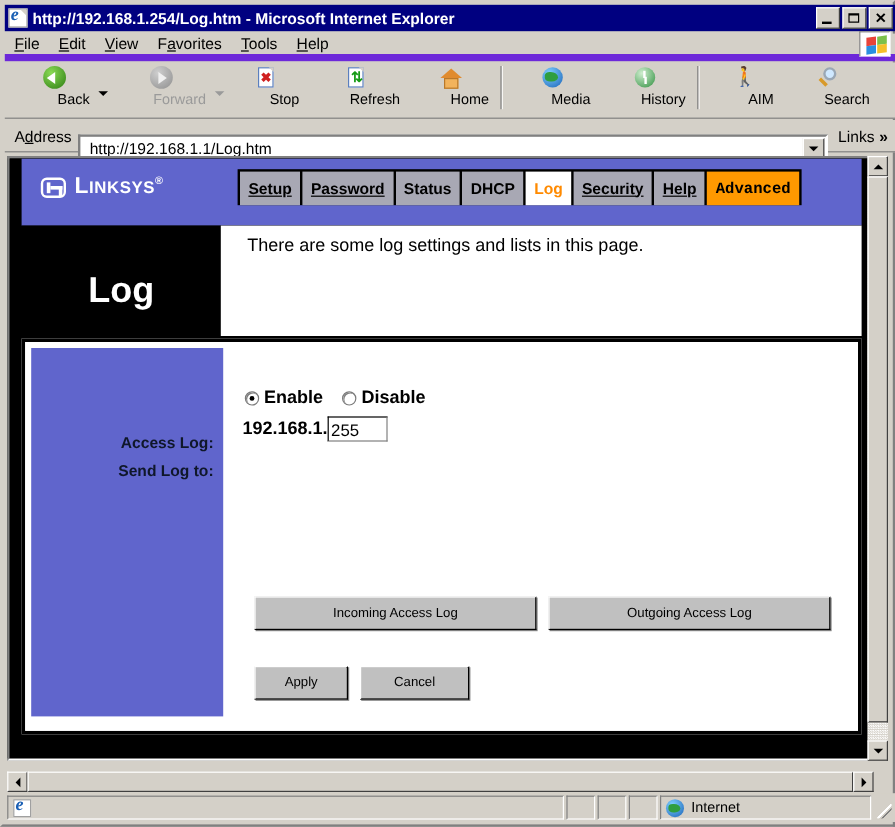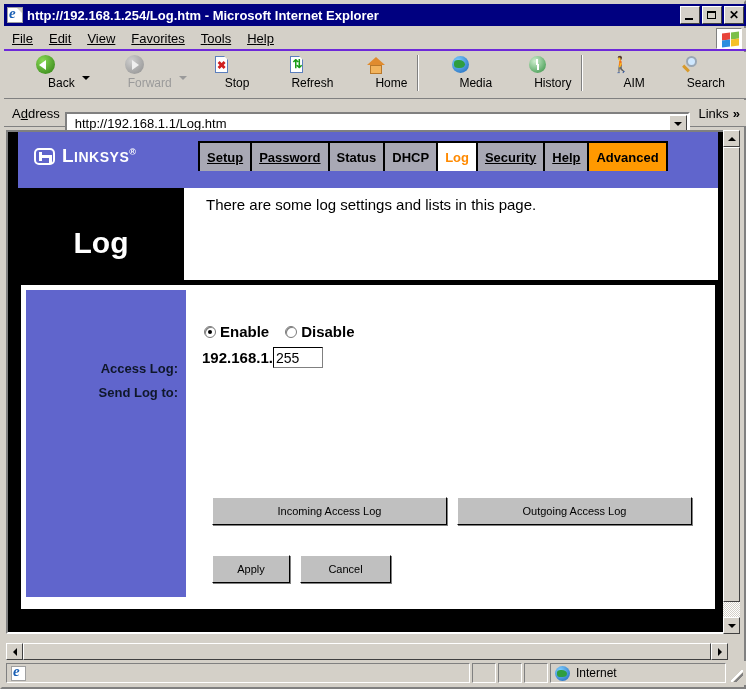--- a/index.html
+++ b/index.html
@@ -87,22 +87,21 @@
     font-family: "Liberation Sans", sans-serif;
     font-size: 12px; font-weight: bold;
   }
 
   
   #menubar {
     position: absolute; left: 2px; top: 26px;
     width: 742px; height: 23px;
     background: #d4d0c8;
     display: flex; align-items: center;
-    border-bottom: 2px solid #6d28d9;
-    text-decoration: underline;
+    border-bottom: 6px solid #6d28d9;
   }
   .menuitem {
     font-size: 13px; color: #000;
     padding: 2px 8px;
     white-space: nowrap;
   }
   .menuitem u { text-decoration: underline; }
   #menu-logo {
     margin-left: auto; margin-right: 4px;
     width: 26px; height: 21px;
@@ -379,20 +378,21 @@
   .lk-tab.active {
     background: #ffffff;
     color: #ff8a00;
     text-decoration: none;
   }
   .lk-tab.advanced {
     background: #ff9900;
     color: #000000;
     text-decoration: none;
     margin-right: 0;
+    font-family: Liberation Mono, monospace;
   }
 
   
   #lk-titleband {
     position: absolute;
     left: 10px; top: 56px;
     width: 700px; height: 92px;
     background: #000000;
   }
   #lk-title {

